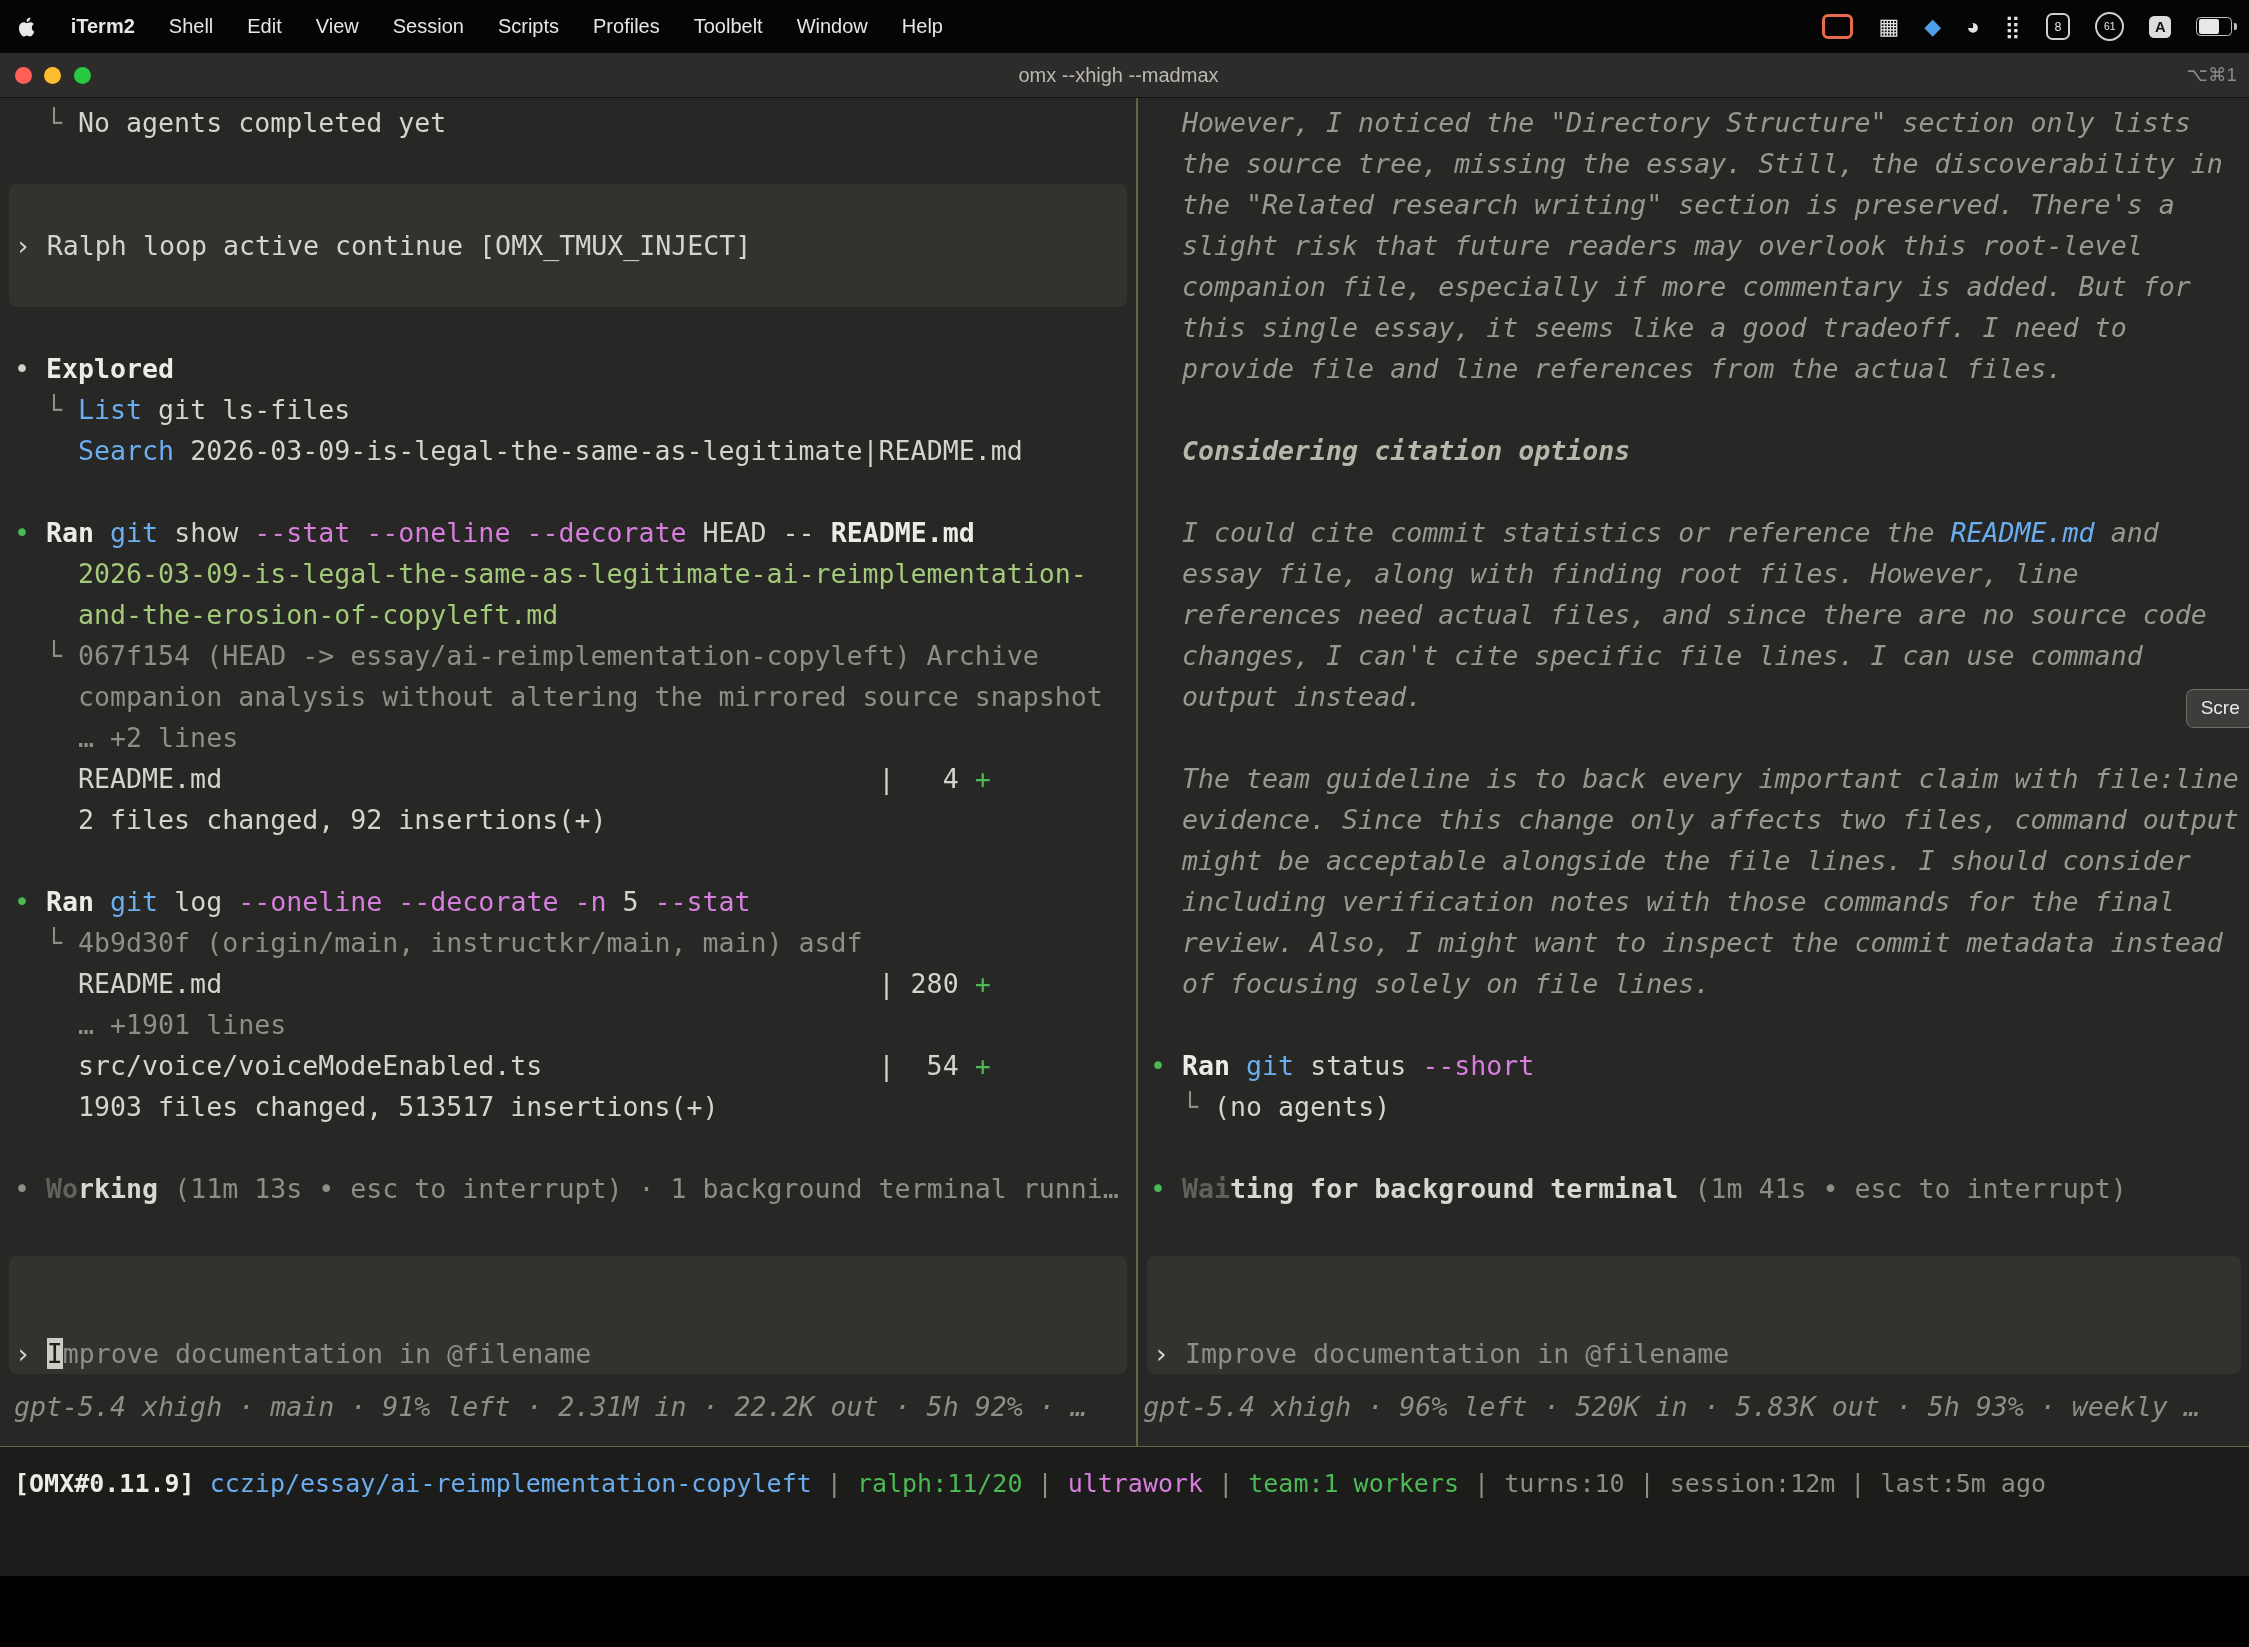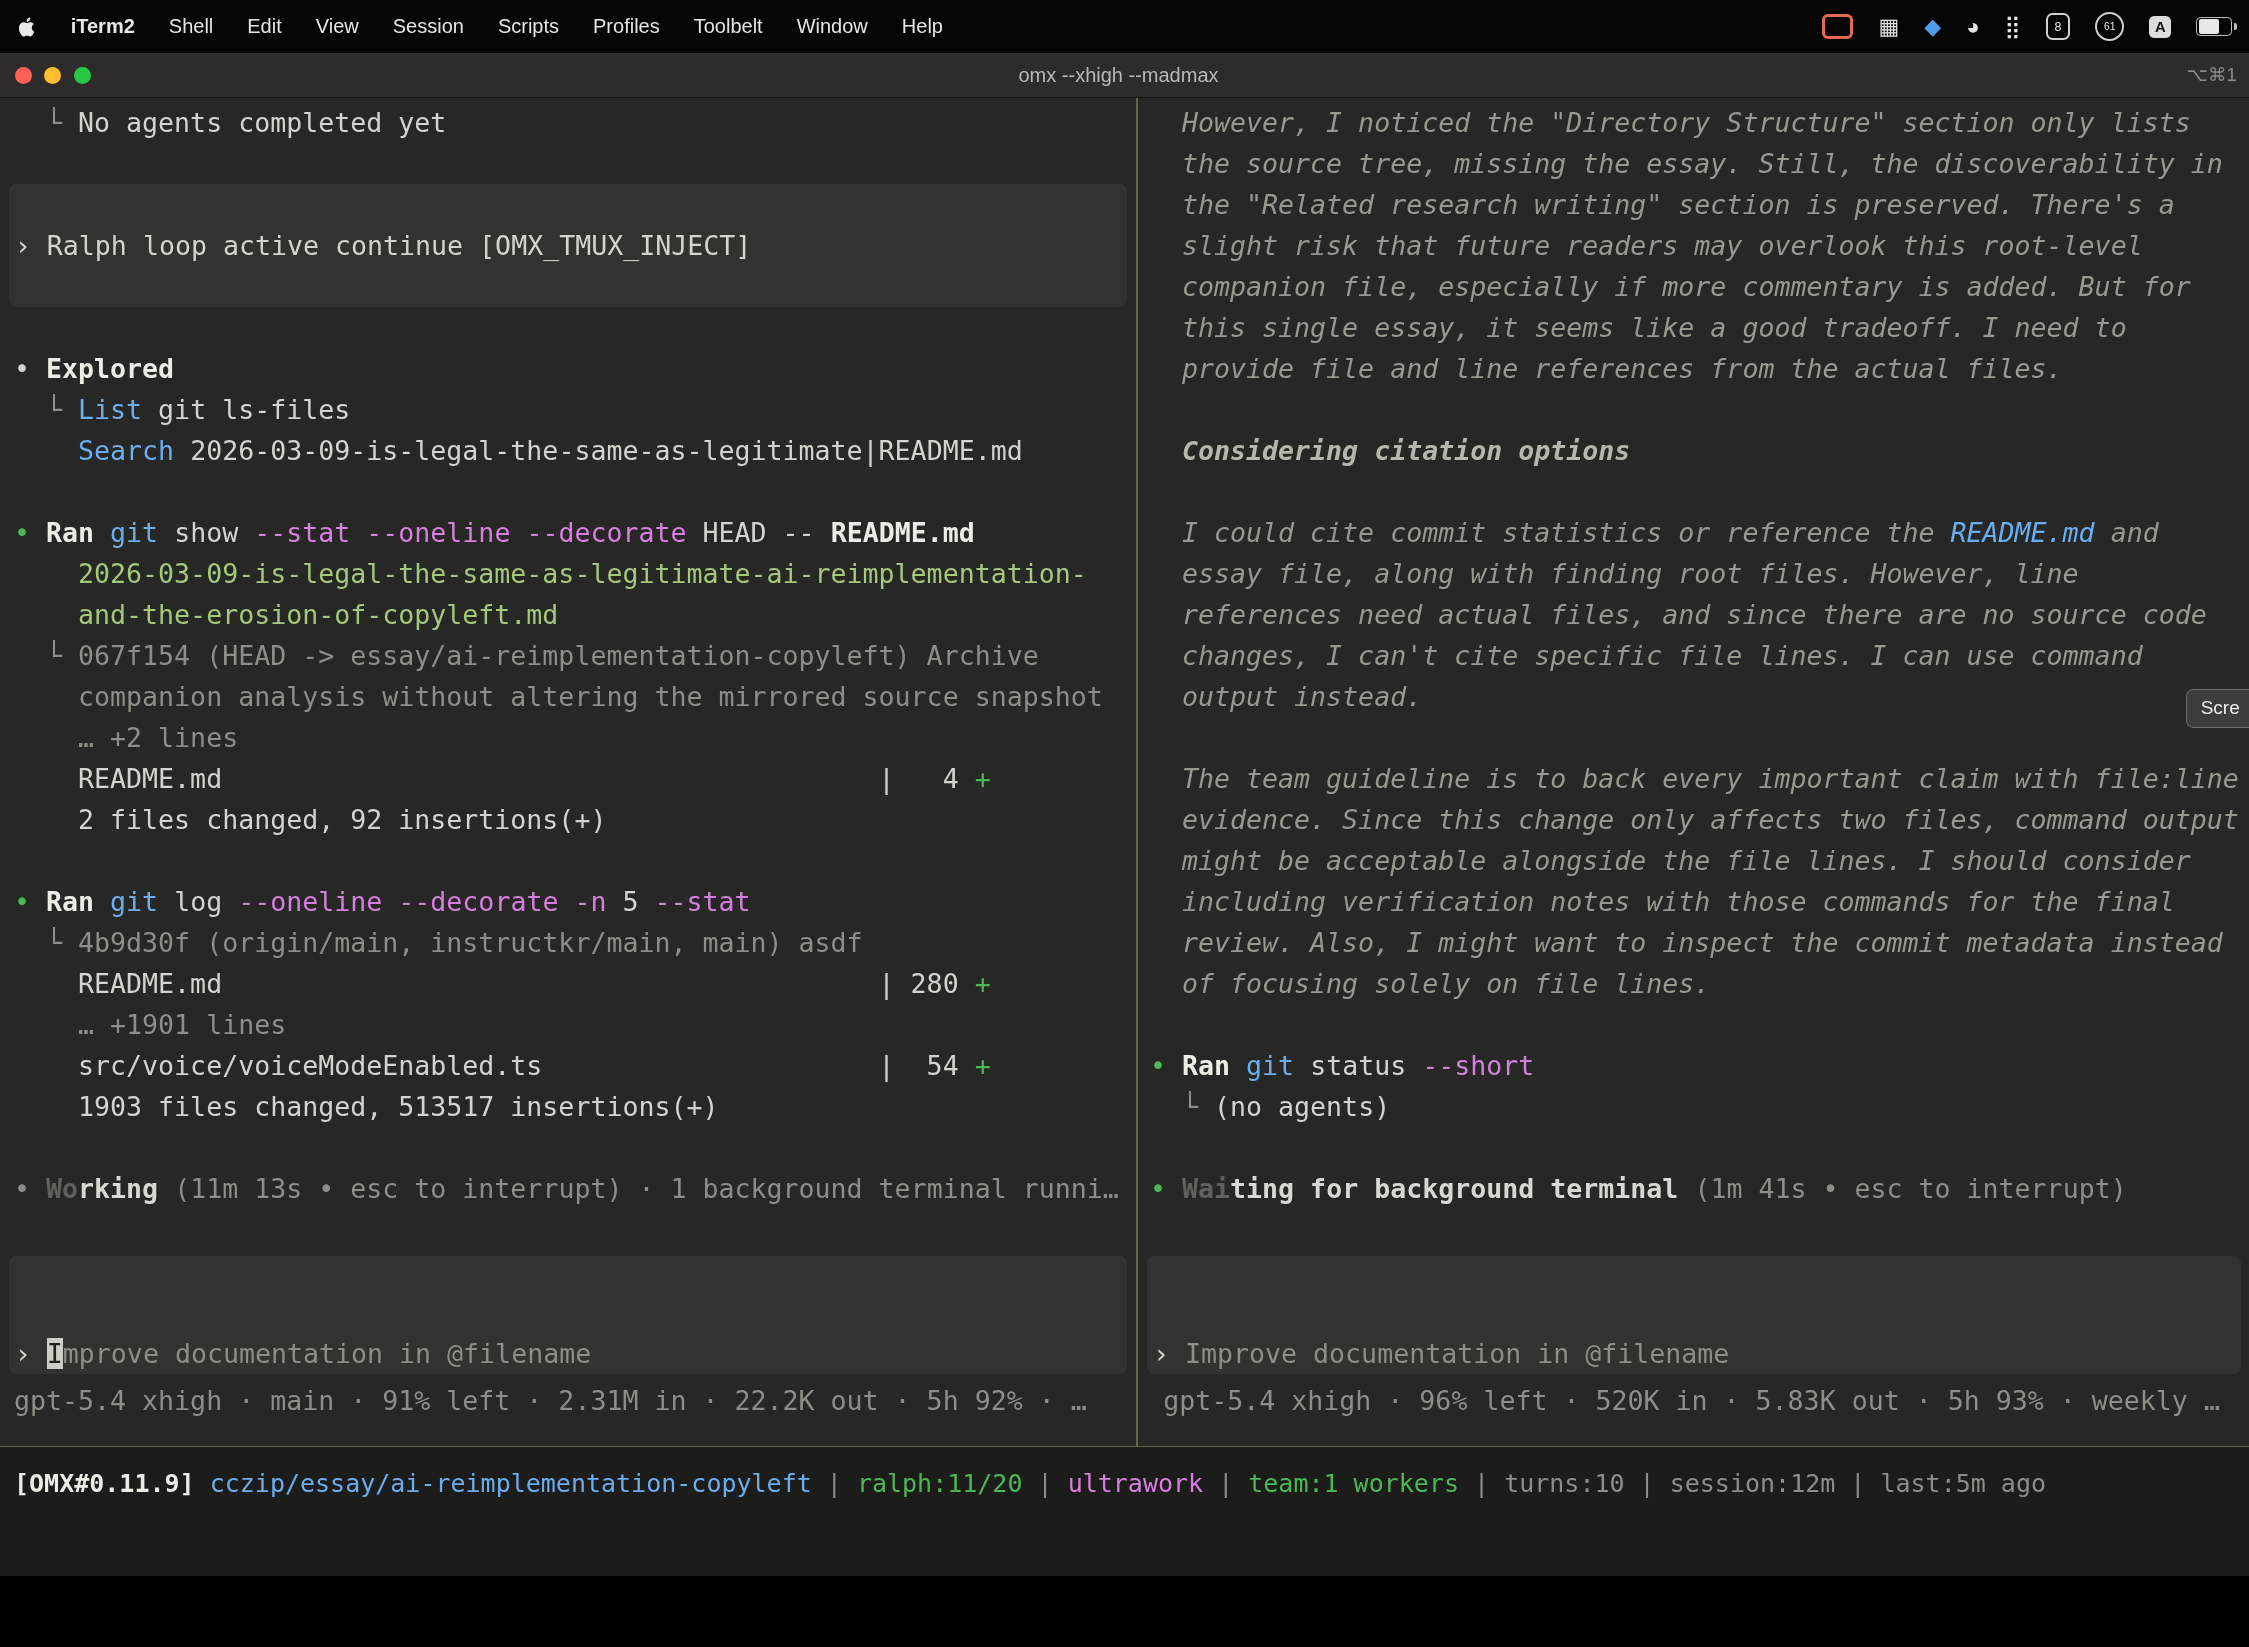--- a/index.html
+++ b/index.html
@@ -47,22 +47,22 @@
   .pane-right{flex:1;padding-top:4.4px;}
   .trow{height:41px;line-height:41px;font-size:26.6px;white-space:pre;overflow:hidden;}
   .pane-left .trow{padding-left:14px;}
   .pane-right .trow{padding-left:11.8px;}
   .inject-box{margin:41px 8.9px 0 8.9px;height:123px;background:#32322f;border-radius:7.4px;
               display:flex;align-items:center;}
   .inject-box .trow,.input-box .trow{padding-left:5.9px;}
   .input-box{margin:47px 8.9px 0 8.9px;height:118px;background:#32322f;border-radius:7.4px;
              display:flex;align-items:flex-end;}
   .statusline{height:41px;line-height:41px;font-size:26.6px;color:#8e8e86;white-space:pre;
-              padding-left:14px;margin-top:6px;overflow:hidden;}
-  .pane-right .statusline{padding-left:25px;}
+              padding-left:14px;margin-top:12px;overflow:hidden;font-style:italic;}
+  .pane-right .statusline{padding-left:5px;}
 
   
   .c-fg{color:#d4d4cd;}
   .c-bold{color:#ecebe4;font-weight:700;}
   .c-dim{color:#8e8e86;}
   .c-blue{color:#6aaef0;}
   .c-green{color:#a3c97a;}
   .c-bullet{color:#4bb954;}
   .c-pink{color:#d77fdf;}
   .c-it{color:#98988e;font-style:italic;}

